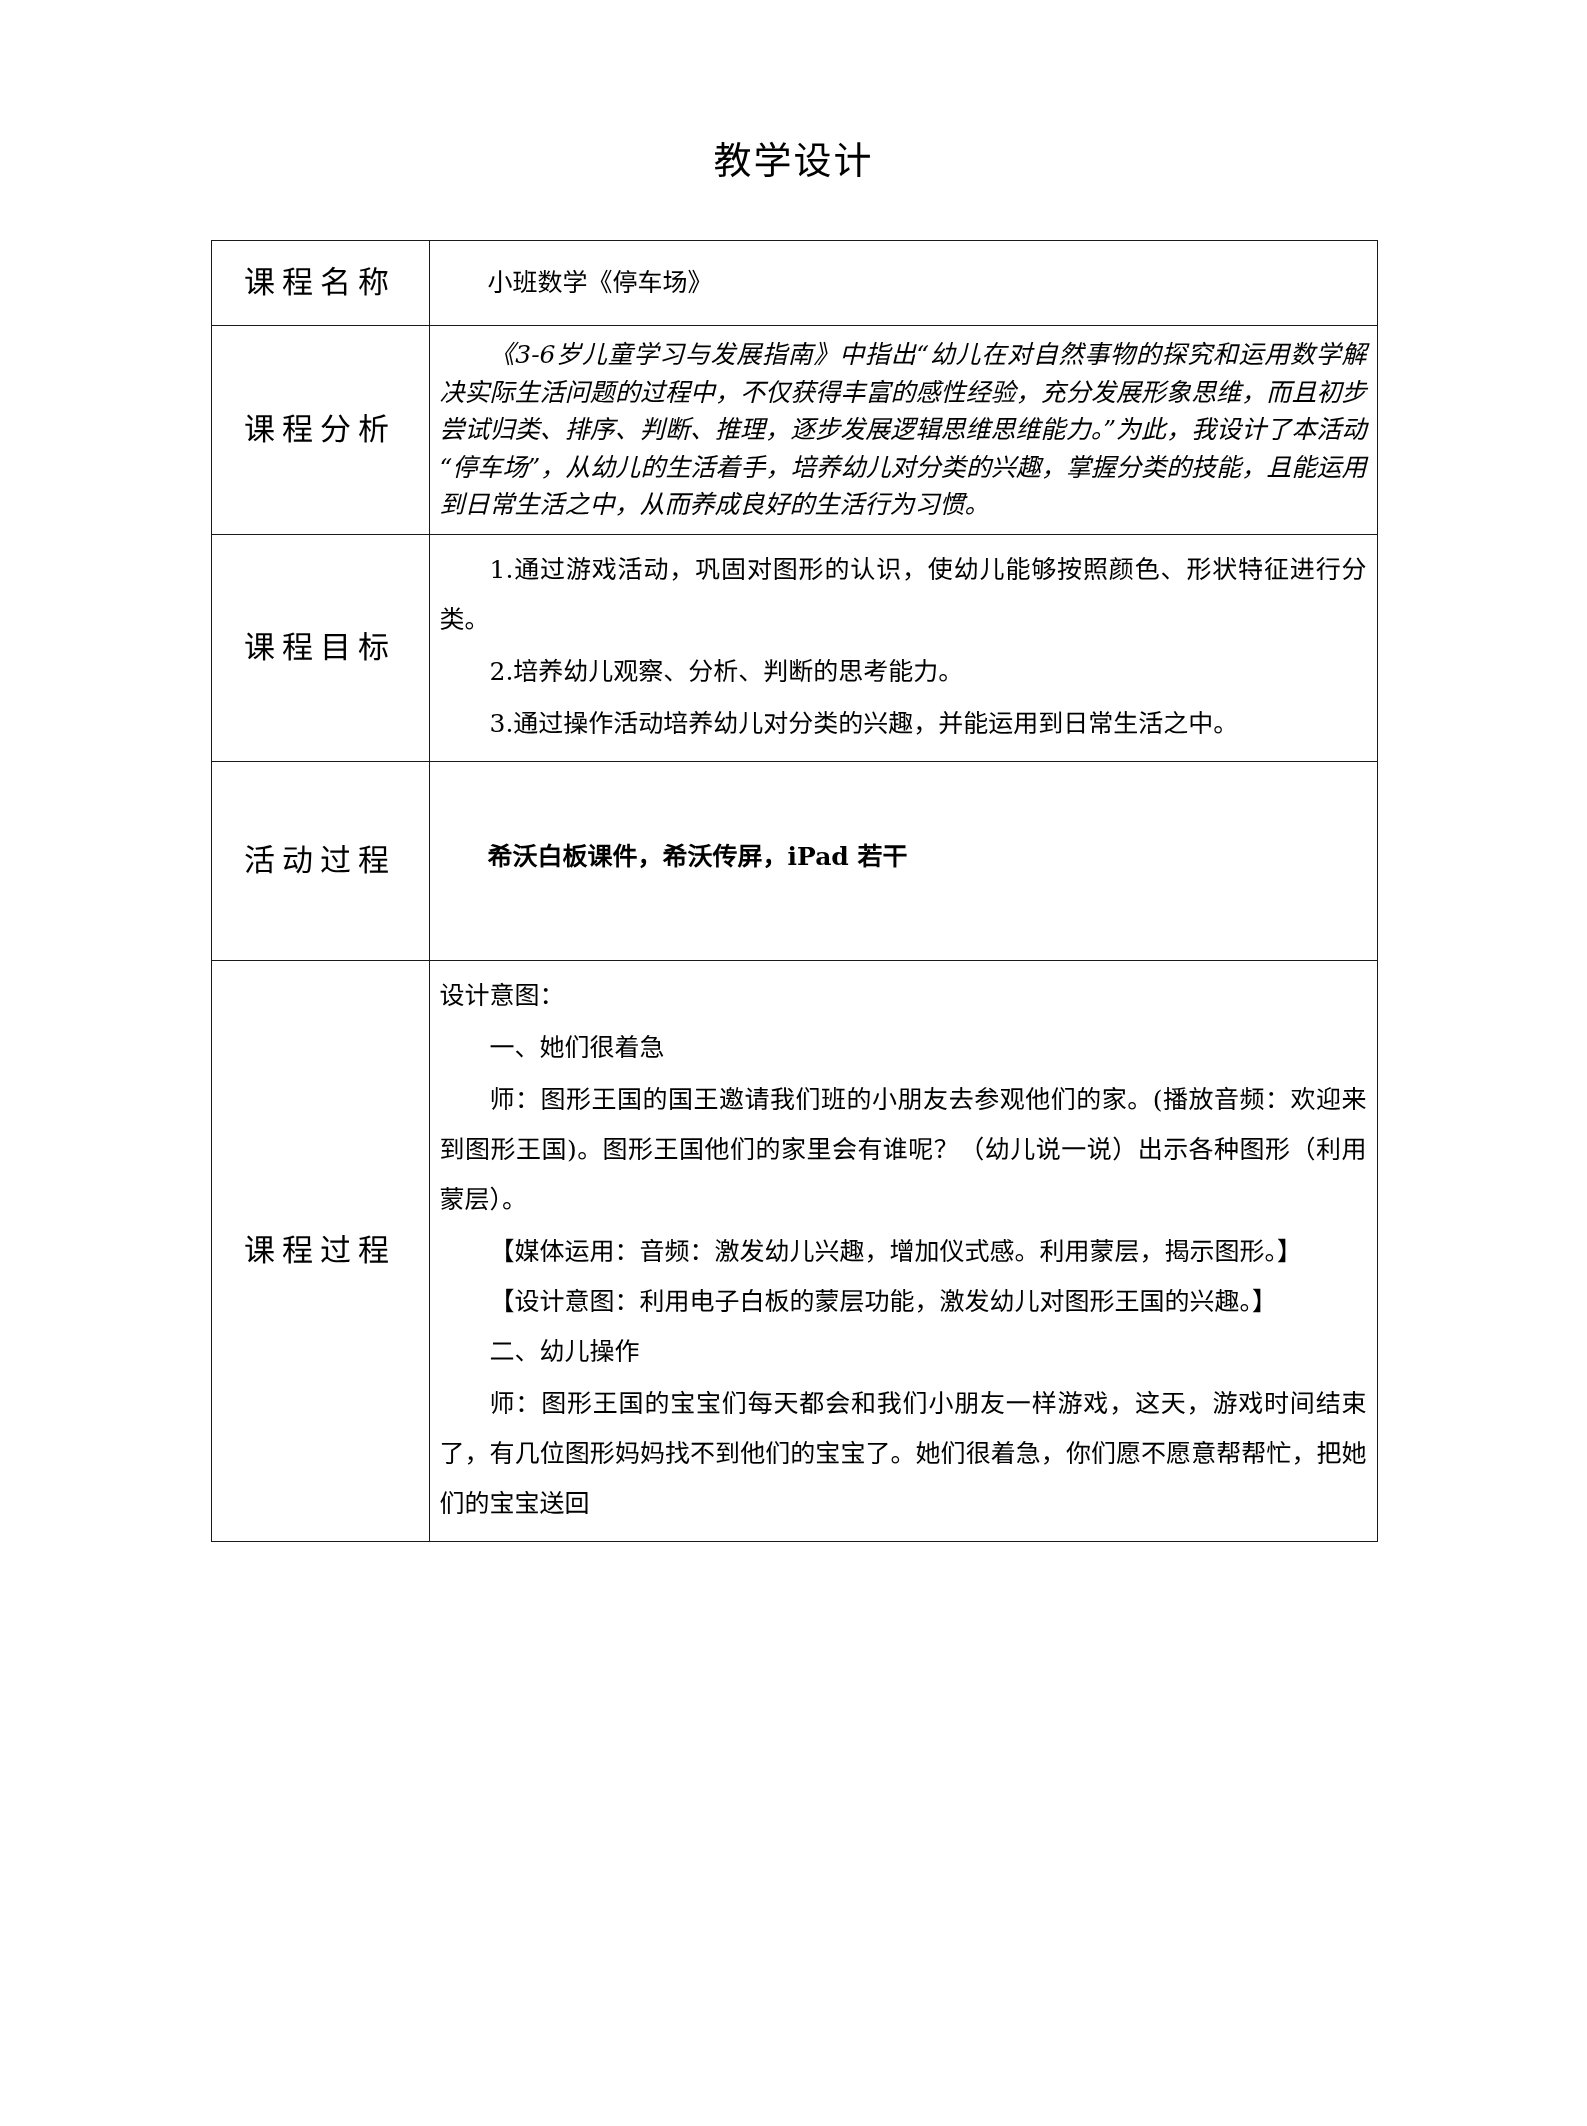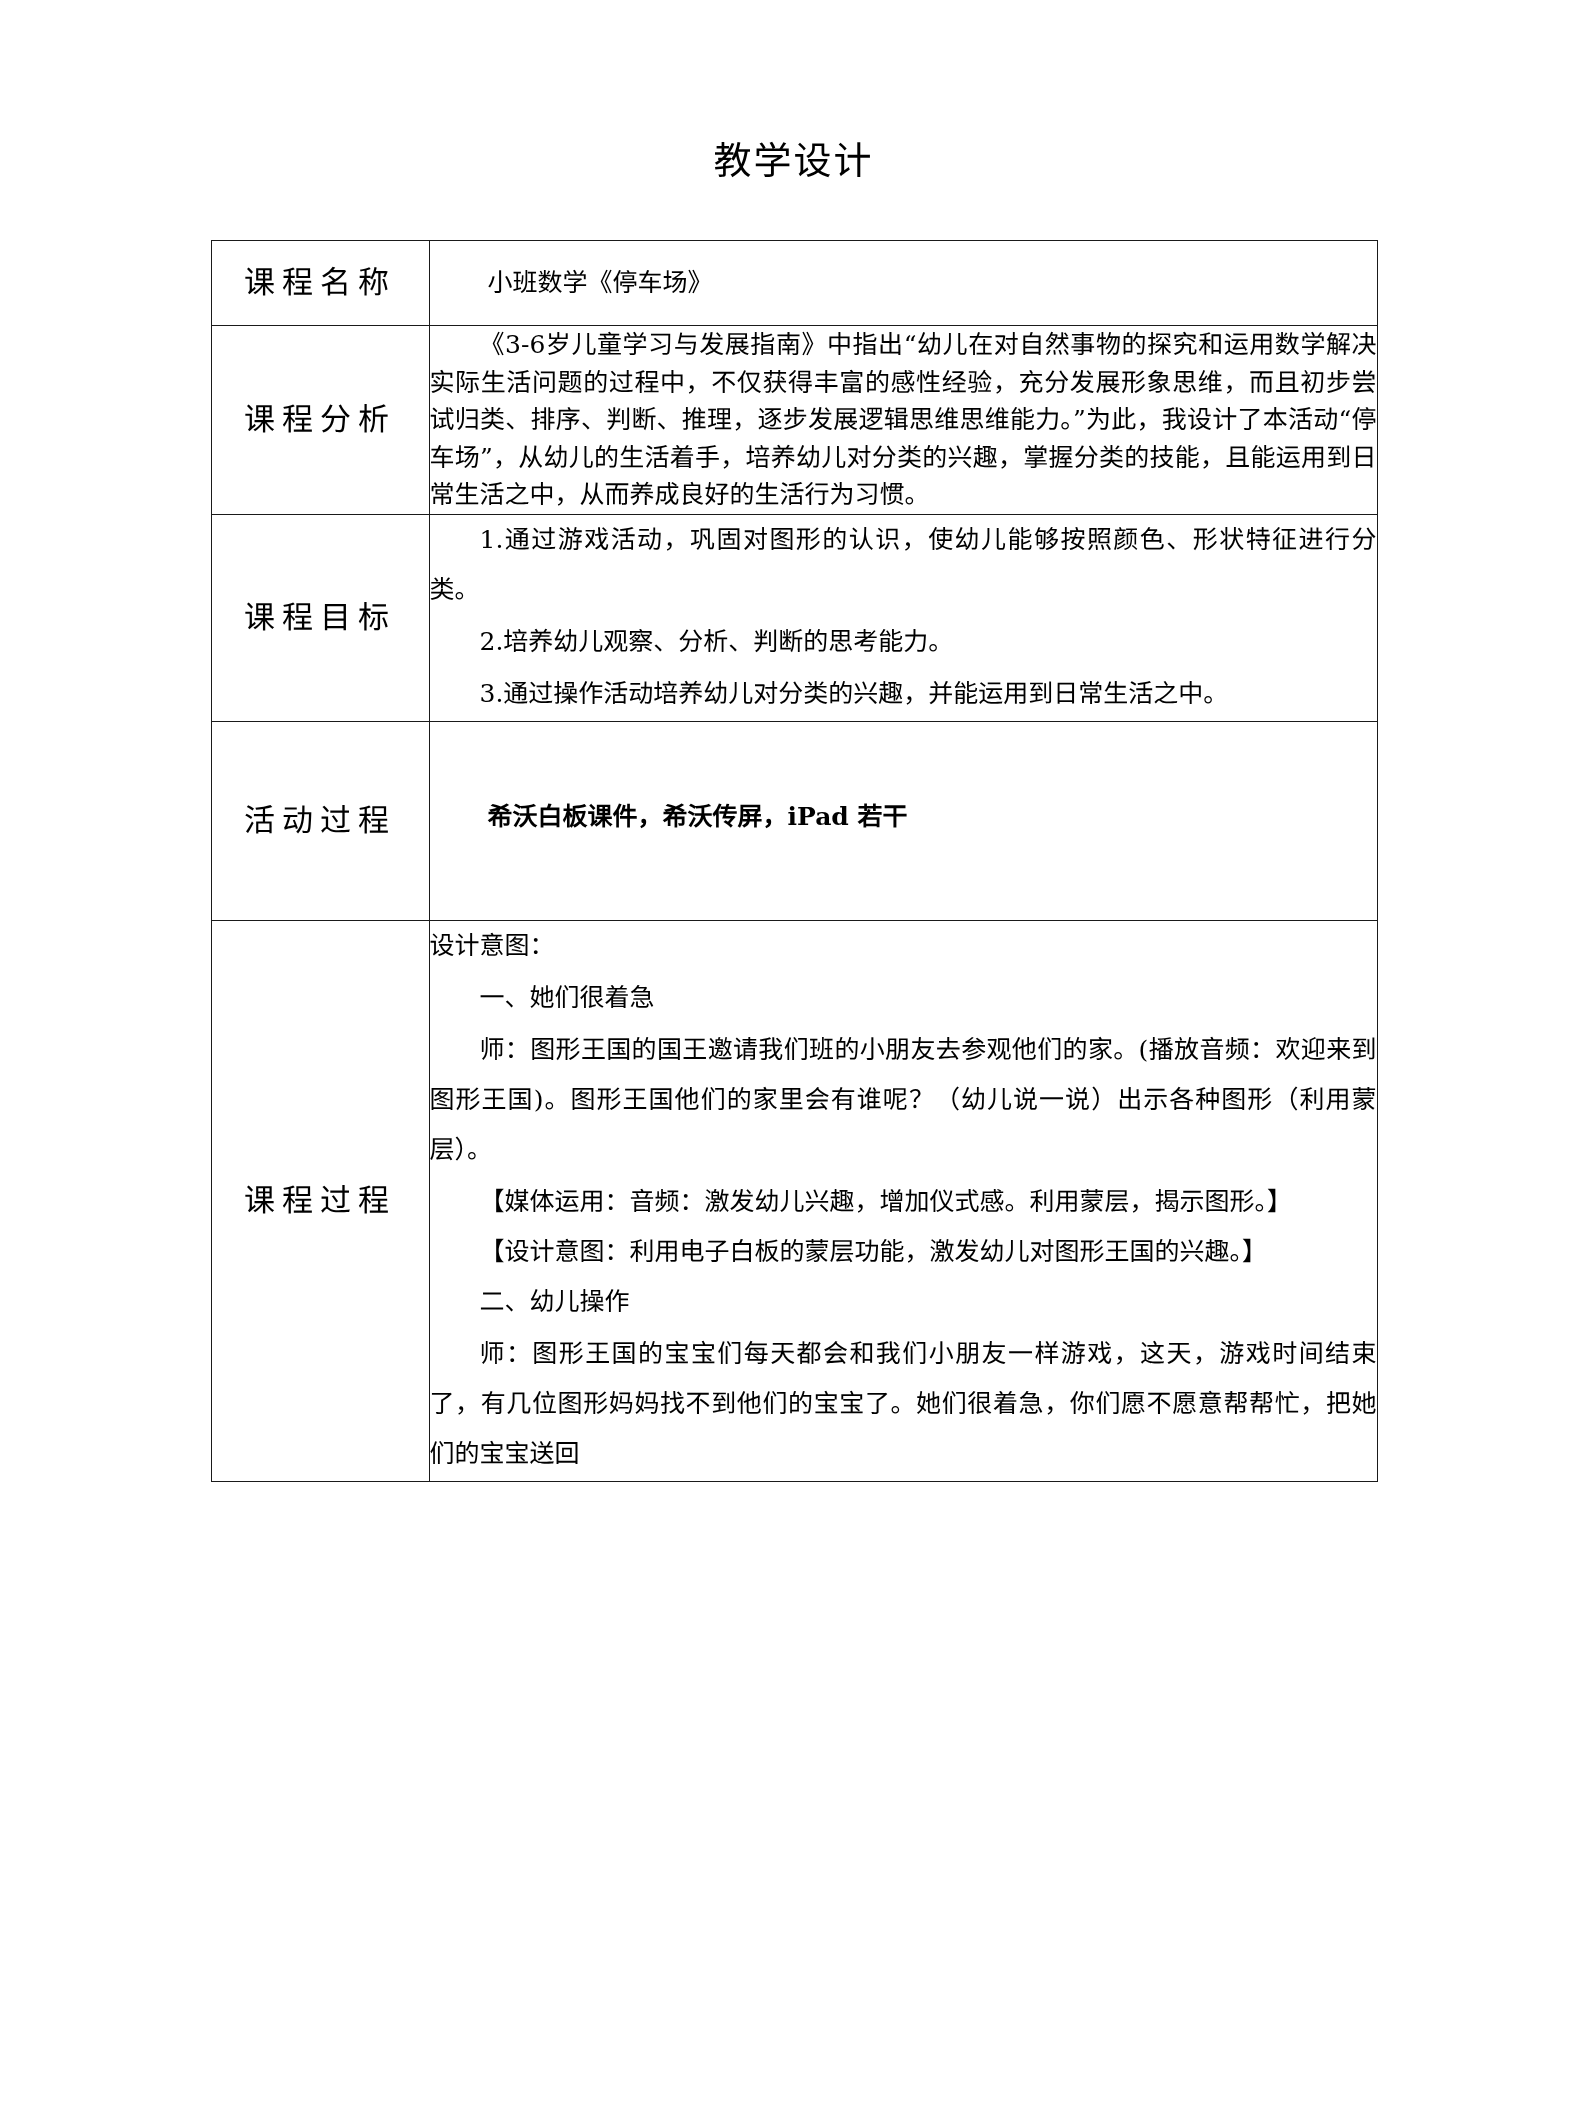--- a/index.html
+++ b/index.html
@@ -39,21 +39,21 @@
     width: 1166px;
   }
   table.lesson-table {
     border-collapse: collapse;
     width: 1166px;
     table-layout: fixed;
   }
   table.lesson-table td {
     border: 1.6px solid #1a1a1a;
     vertical-align: middle;
-    padding: 0;
+    padding: 10px;
   }
   col.label-col { width: 218px; }
   col.value-col { width: 948px; }
 
   .label-cell {
     text-align: center;
     font-size: 31px;
     font-family: "DejaVu Serif", "Liberation Serif", serif;
     letter-spacing: 7px;
     padding: 10px 4px 10px 10px;
@@ -78,20 +78,21 @@
     font-weight: bold;
   }
   .para {
     margin: 0;
     text-indent: 2em;
     text-align: justify;
     text-justify: inter-ideograph;
   }
   .para.tight {
     line-height: 1.5;
+    font-style: italic;
   }
   .para.loose {
     line-height: 2.0;
     margin-bottom: 2px;
   }
   .para.flush {
     text-indent: 0;
   }
   .para.bold {
     font-weight: normal;

